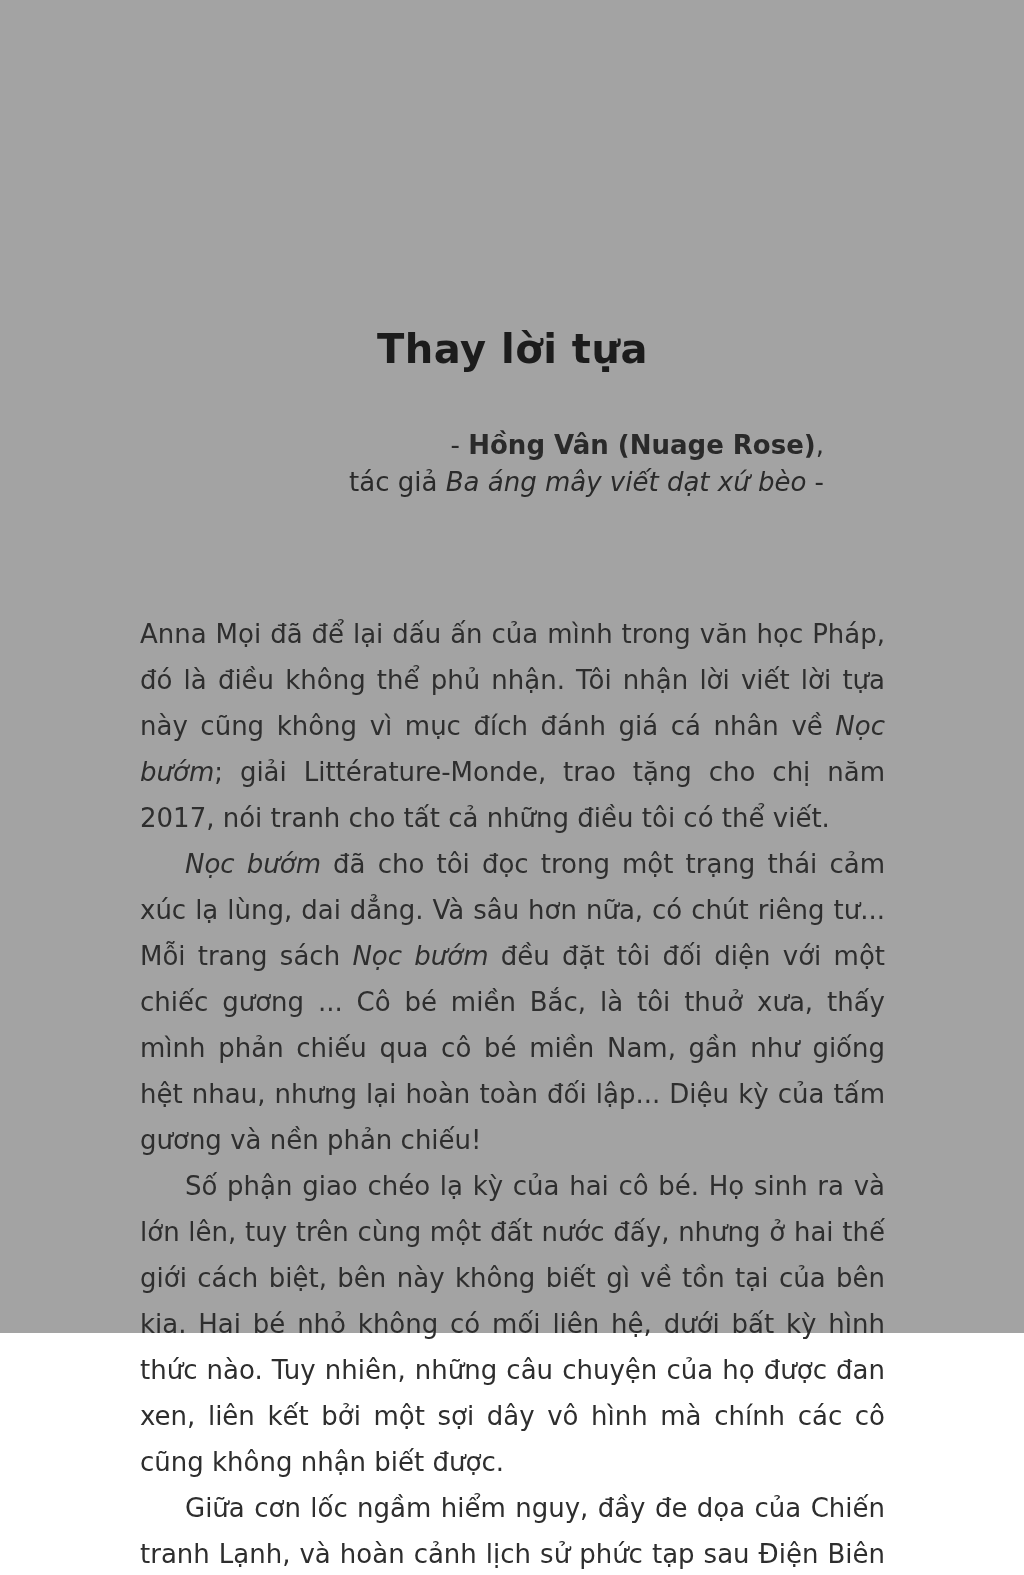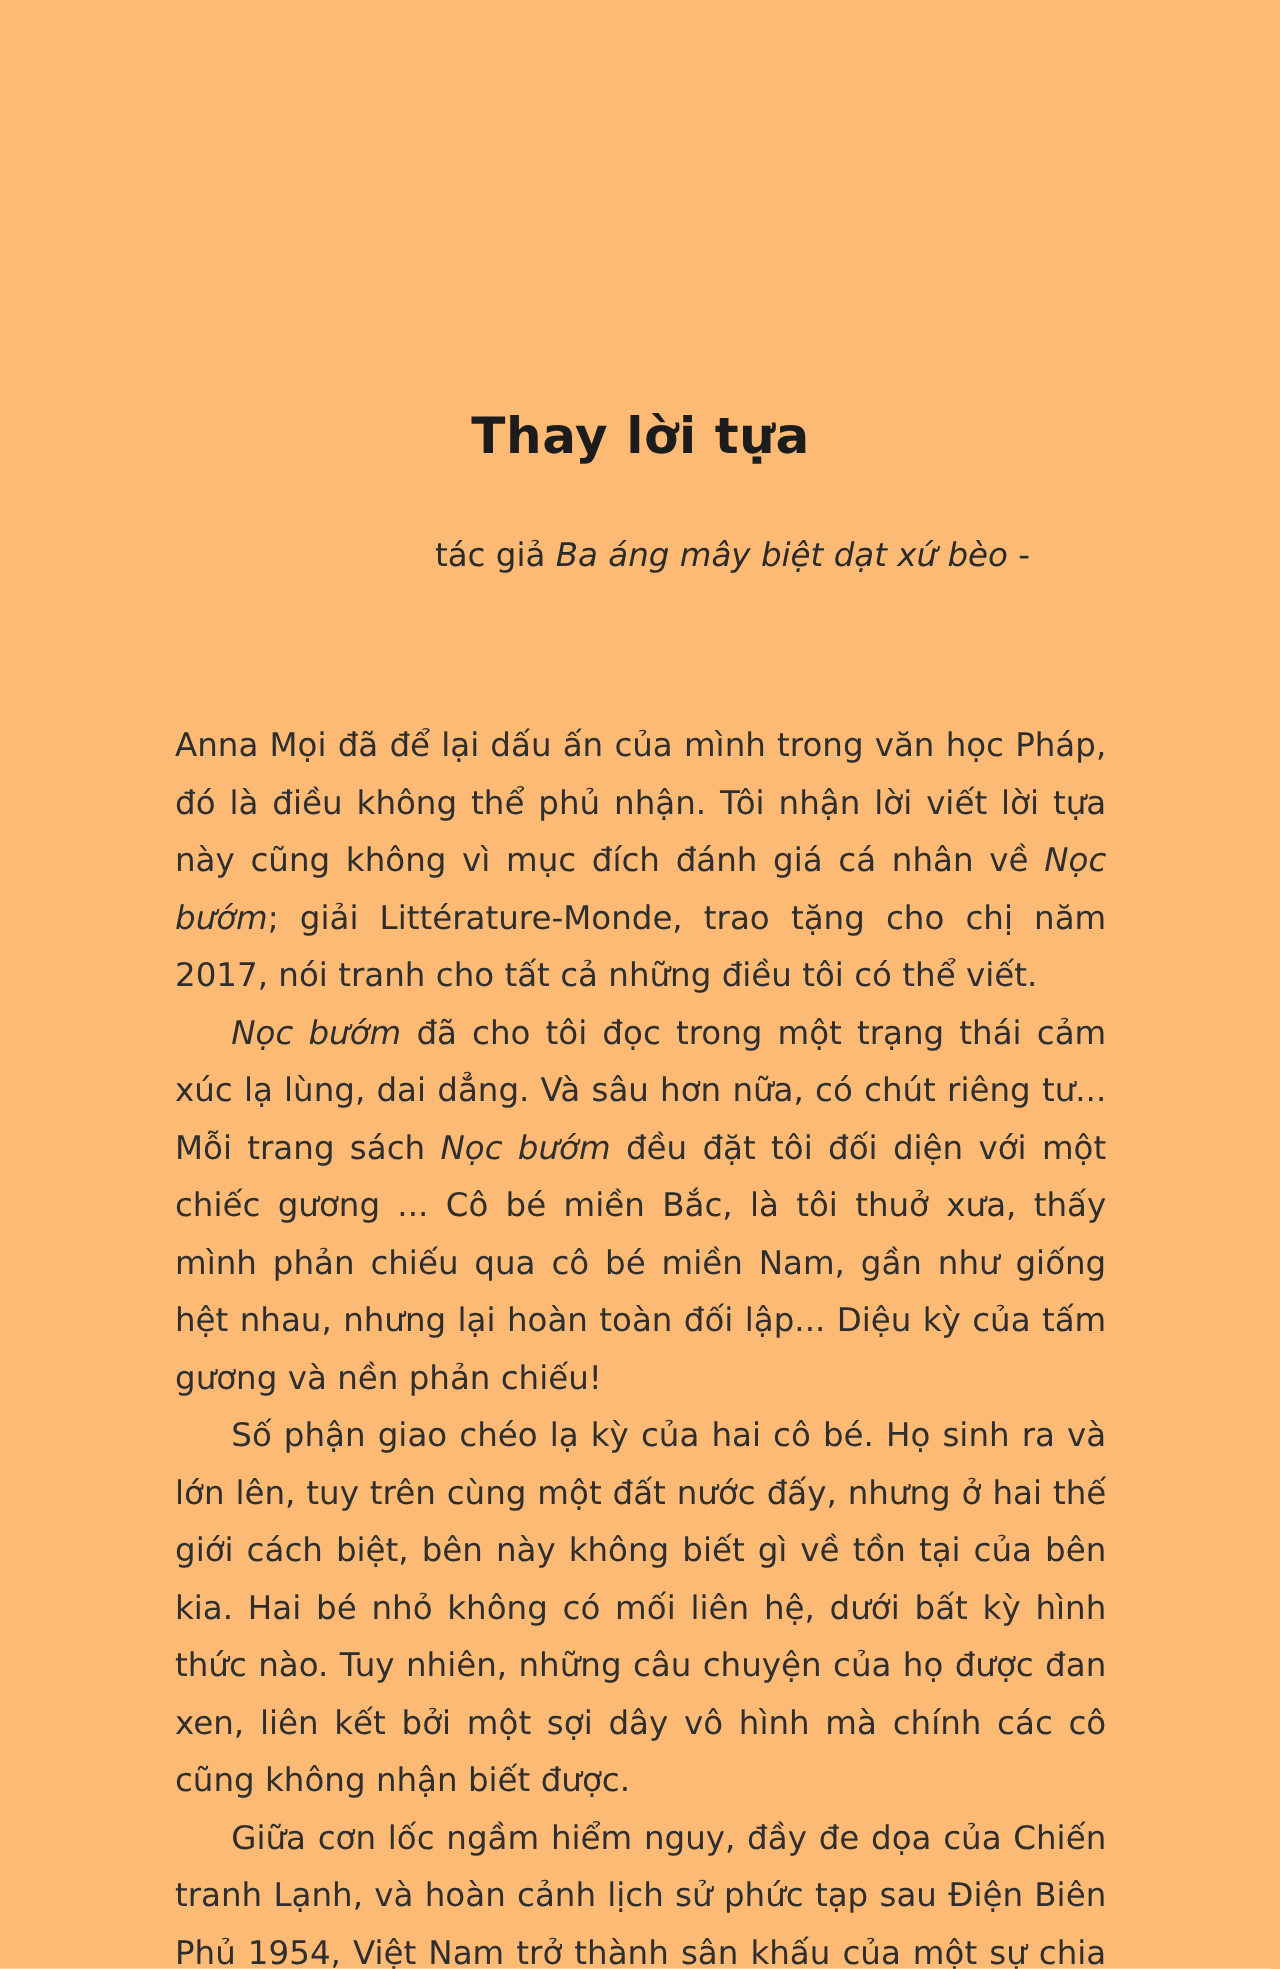--- a/index.html
+++ b/index.html
@@ -7,23 +7,23 @@
   html, body {
     width: 1024px;
     height: 1575px;
     background: #ffffff;
     font-family: "DejaVu Sans", "Liberation Sans", sans-serif;
     color: #2e2e2e;
     overflow: hidden;
   }
   .page {
     width: 1024px;
-    height: 1575px;
+    height: 1333px;
     padding: 325px 139px 0 140px;
-    background: #fdba74;
+    background: #a3a3a3;
   }
   .title {
     font-size: 40px;
     line-height: 48px;
     font-weight: 700;
     text-align: center;
     color: #1c1c1c;
     letter-spacing: 0.5px;
   }
   .byline {
@@ -49,21 +49,22 @@
   em { font-style: italic; }
 </style>
 </head>
 <body>
 
 <div class="page">
 
   <h1 class="title">Thay lời tựa</h1>
 
   <div class="byline">
-    <p><span>tác giả </span><span class="book">Ba áng mây biệt dạt xứ bèo</span><span> -</span></p>
+    <p><span>- </span><span class="author">Hồng Vân (Nuage Rose)</span><span>,</span></p>
+    <p><span>tác giả </span><span class="book">Ba áng mây viết dạt xứ bèo</span><span> -</span></p>
   </div>
 
   <div class="body-text">
 
     <p class="para no-indent"><span>Anna Mọi đã để lại dấu ấn của mình trong văn học Pháp, đó là điều không thể phủ nhận. Tôi nhận lời viết lời tựa này cũng không vì mục đích đánh giá cá nhân về </span><em>Nọc bướm</em><span>; giải Littérature-Monde, trao tặng cho chị năm 2017, nói tranh cho tất cả những điều tôi có thể viết.</span></p>
 
     <p class="para"><em>Nọc bướm</em><span> đã cho tôi đọc trong một trạng thái cảm xúc lạ lùng, dai dẳng. Và sâu hơn nữa, có chút riêng tư... Mỗi trang sách </span><em>Nọc bướm</em><span> đều đặt tôi đối diện với một chiếc gương ... Cô bé miền Bắc, là tôi thuở xưa, thấy mình phản chiếu qua cô bé miền Nam, gần như giống hệt nhau, nhưng lại hoàn toàn đối lập... Diệu kỳ của tấm gương và nền phản chiếu!</span></p>
 
     <p class="para"><span>Số phận giao chéo lạ kỳ của hai cô bé. Họ sinh ra và lớn lên, tuy trên cùng một đất nước đấy, nhưng ở hai thế giới cách biệt, bên này không biết gì về tồn tại của bên kia. Hai bé nhỏ không có mối liên hệ, dưới bất kỳ hình thức nào. Tuy nhiên, những câu chuyện của họ được đan xen, liên kết bởi một sợi dây vô hình mà chính các cô cũng không nhận biết được.</span></p>
 

